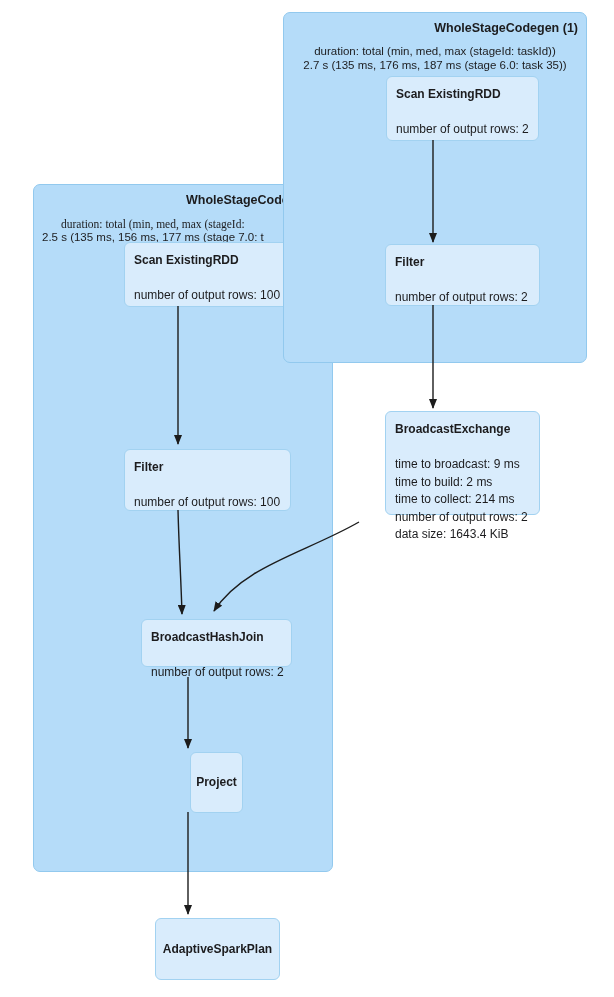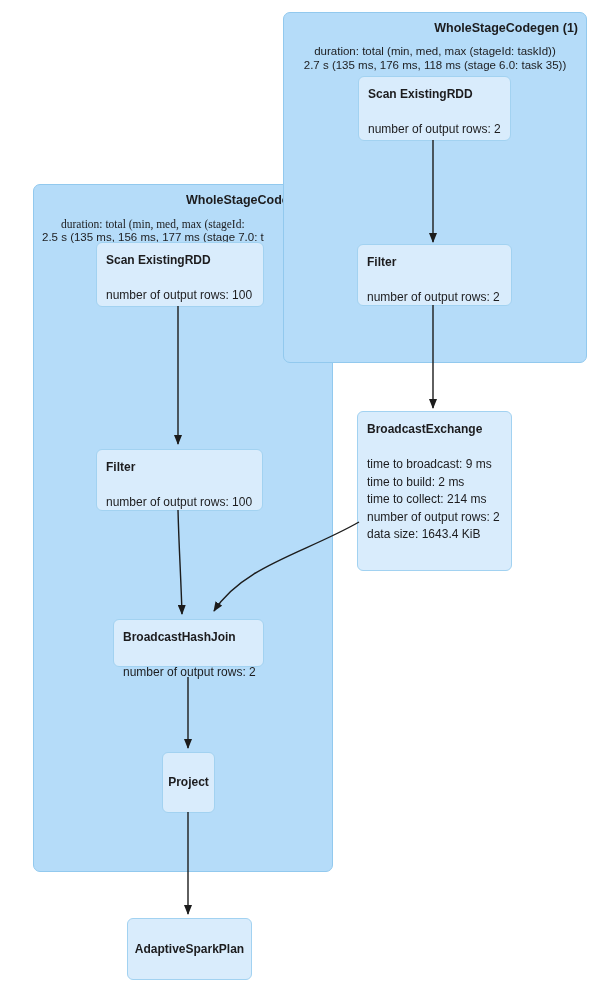--- a/index.html
+++ b/index.html
@@ -43,20 +43,21 @@
   .dur-line-abs1 { left: 27px; top: 33px; font-family: Liberation Serif, serif; }
   .dur-line-abs2 { left: 8px;  top: 46px; }
   .node {
     position: absolute;
     background: var(--node-fill, #d9ecfc);
     border: 1px solid var(--node-border, #a2d2f1);
     border-radius: 6px;
     box-sizing: border-box;
     padding: 9px 9px 5px 9px;
     z-index: 4;
+    margin-left: 28px;
   }
   .node-title {
     font-size: 12px;
     font-weight: bold;
     line-height: 17px;
     white-space: nowrap;
   }
   .node-metrics { margin-top: 18px; }
   .metric {
     font-size: 12px;
@@ -116,39 +117,39 @@
 
     <div class="node node-plain" style="left:128px; top:567px; width:53px; height:61px;">
       <div class="node-title">Project</div>
     </div>
   </div>
 
   <div class="cluster cluster-right">
     <div class="cluster-title right-aligned">WholeStageCodegen (1)</div>
     <div class="cluster-duration dur-centered">
       <div>duration: total (min, med, max (stageId: taskId))</div>
-      <div>2.7 s (135 ms, 176 ms, 118 ms (stage 6.0: task 35))</div>
+      <div>2.7 s (135 ms, 176 ms, 187 ms (stage 6.0: task 35))</div>
     </div>
 
     <div class="node" style="left:74px; top:63px; width:153px; height:65px;">
       <div class="node-title">Scan ExistingRDD</div>
       <div class="node-metrics">
         <div class="metric">number of output rows: 2</div>
       </div>
     </div>
 
     <div class="node" style="left:73px; top:231px; width:155px; height:62px;">
       <div class="node-title">Filter</div>
       <div class="node-metrics">
         <div class="metric">number of output rows: 2</div>
       </div>
     </div>
   </div>
 
-  <div class="node" style="left:357px; top:411px; width:155px; height:160px;">
+  <div class="node" style="left:357px; top:411px; width:155px; height:104px;">
     <div class="node-title">BroadcastExchange</div>
     <div class="node-metrics">
       <div class="metric">time to broadcast: 9 ms</div>
       <div class="metric">time to build: 2 ms</div>
       <div class="metric">time to collect: 214 ms</div>
       <div class="metric">number of output rows: 2</div>
       <div class="metric">data size: 1643.4 KiB</div>
     </div>
   </div>
 

